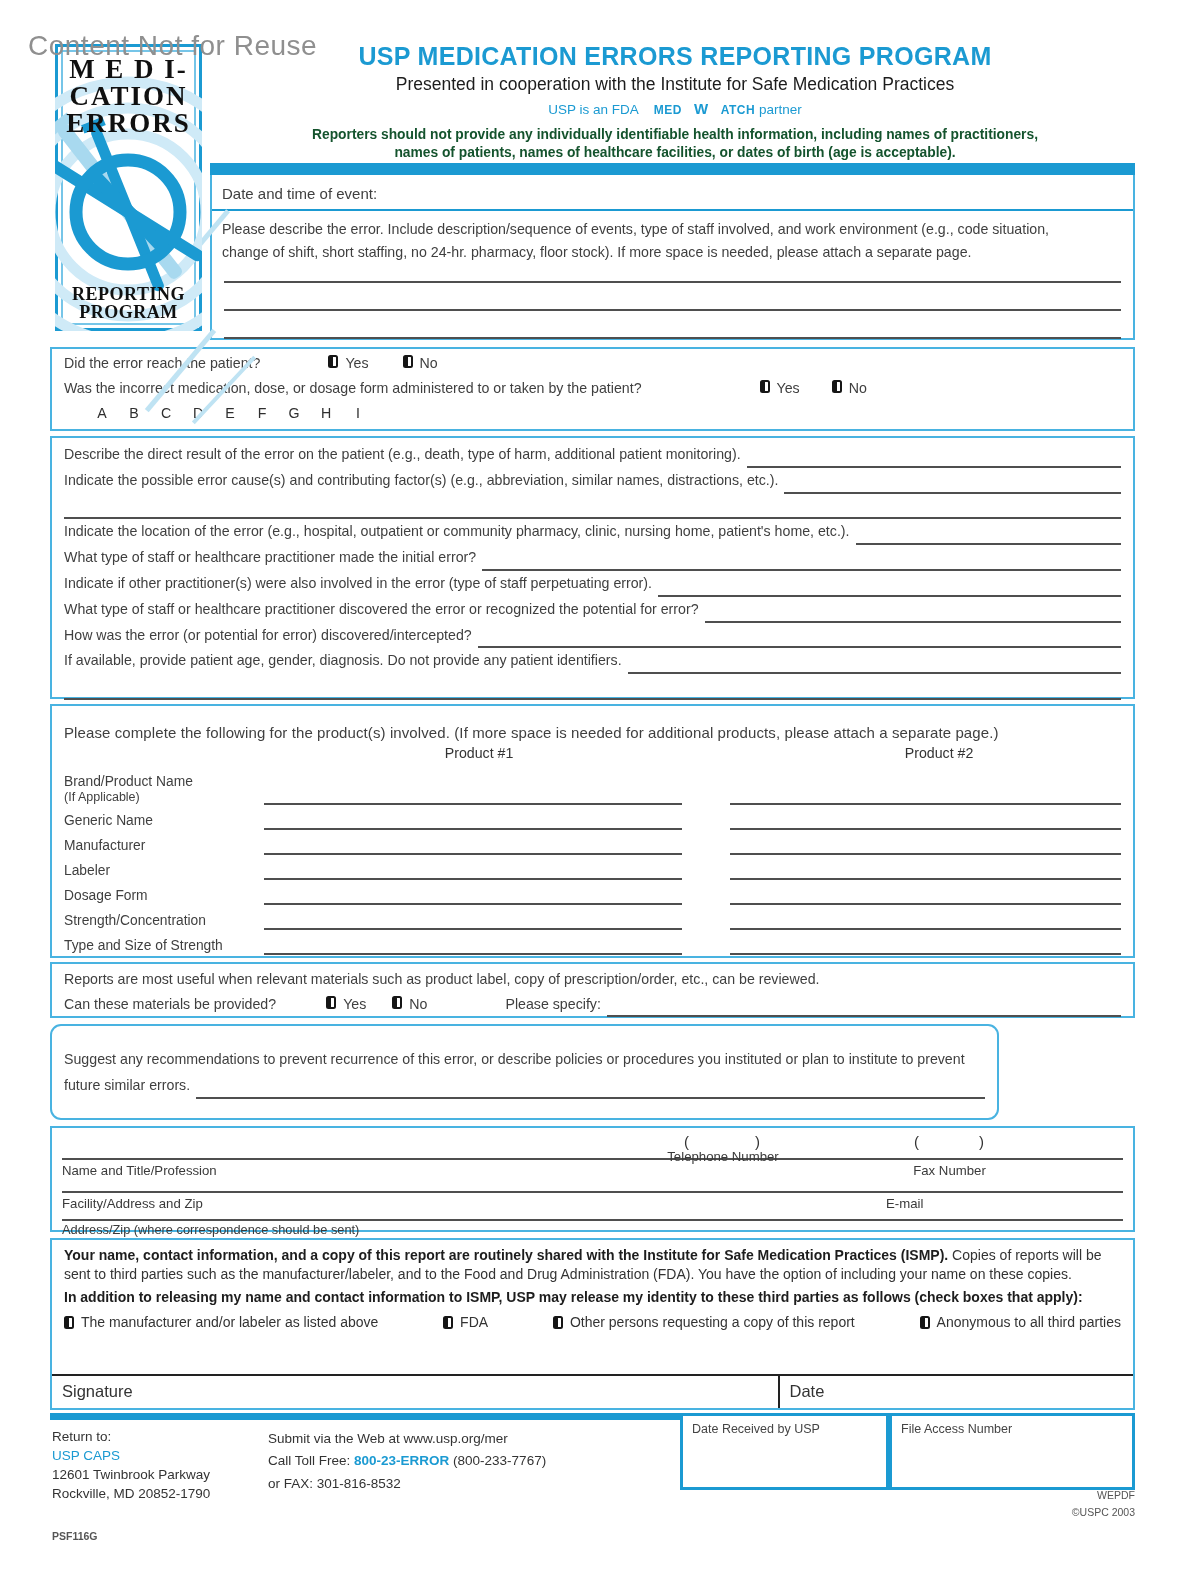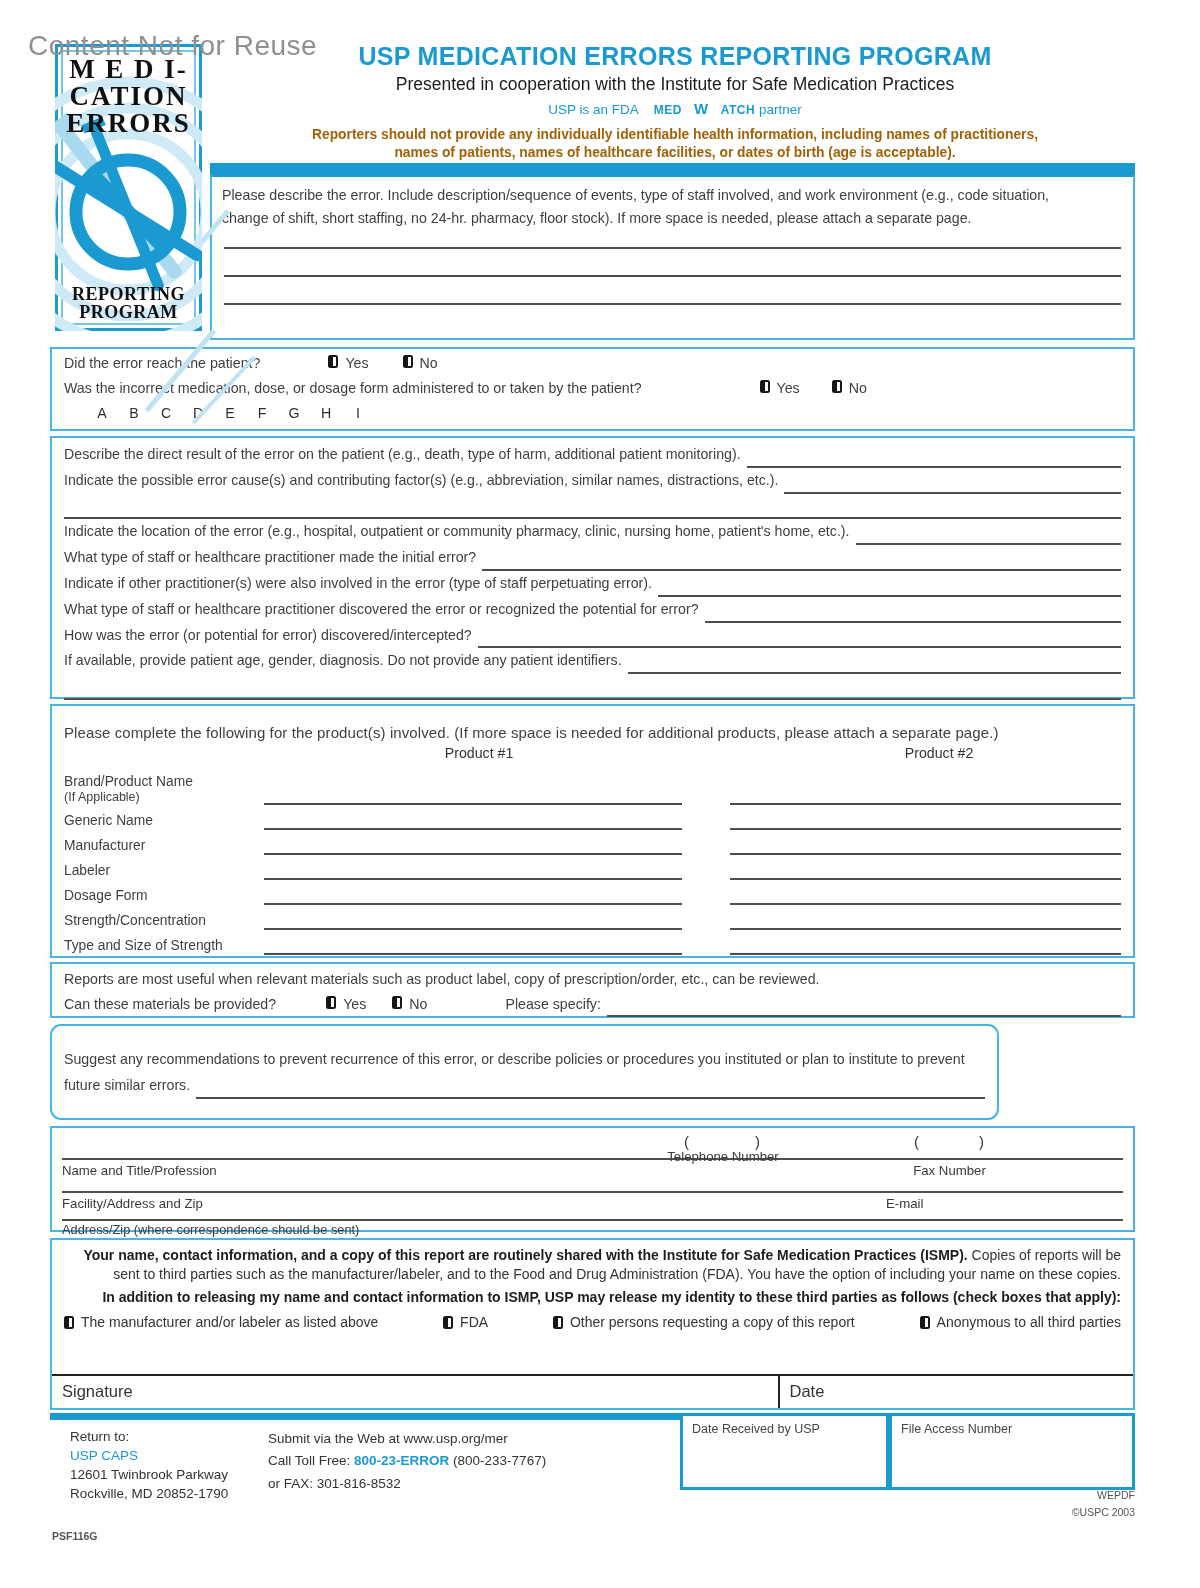--- a/index.html
+++ b/index.html
@@ -19,21 +19,21 @@
   .lt-bot { bottom:10px; font-size:18px; letter-spacing:0.5px; }
   .deco { position:absolute; background:#bfe3f3; z-index:1; }
 
   
   .header { position:absolute; left:215px; top:42px; width:920px; text-align:center; }
   .title { color:#1b9ad2; font-weight:bold; font-size:25px; letter-spacing:0.3px; }
   .subtitle { color:#1c1c1c; font-size:17.5px; margin-top:3px; }
   .medwatch { color:#1b9ad2; font-size:13.5px; margin-top:5px; }
   .medwatch b { font-size:12px; letter-spacing:0.5px;padding-left:12px; }
   .medwatch .bigw { font-size:15px; }
-  .notice { color:#a16207; font-weight:bold; font-size:13.8px; margin-top:9px; line-height:1.3; }
+  .notice { color:#14532d; font-weight:bold; font-size:13.8px; margin-top:9px; line-height:1.3; }
 
   
   .sec { position:absolute; border:2px solid #49b3e1; background:#fff; }
   .bluebar { position:absolute; left:-2px; right:-2px; top:-2px; height:12px; background:#1b9ad2; }
   .row { display:flex; align-items:baseline; padding:0 12px; }
   .q { white-space:nowrap; padding-right:6px; font-size:14.2px; }
   .wline { flex:1; border-bottom:2px solid #4f4f4f; align-self:flex-end; margin-bottom:4px; min-width:30px; }
   .cb { display:inline-block; width:10px; height:13px; border:2px solid #161616; border-left-width:5px;
         border-radius:2.5px; margin-right:7px; vertical-align:-2px; flex:none; }
   .cbl { font-size:14.2px; white-space:nowrap; }
@@ -79,33 +79,33 @@
   .sec6 .gaprow { height:14px; }
 
   
   .sec7 { left:50px; top:1126px; width:1085px; height:106px; }
   .abs { position:absolute; font-size:13.2px; color:#3a3a3a; }
   .hline { position:absolute; left:10px; right:10px; border-bottom:2px solid #4f4f4f; }
   .parens { position:absolute; display:flex; justify-content:space-between; font-size:15px; color:#333; }
 
   
   .sec8 { left:50px; top:1238px; width:1085px; height:172px; padding:6px 12px 0; }
-  .disc { font-size:14px; line-height:1.33; color:#333;text-align:right; }
+  .disc { font-size:14px; line-height:1.33; color:#333; }
   .disc strong { color:#1d1d1d; }
   .disc2 { margin-top:5px; }
   .opts { display:flex; justify-content:space-between; margin-top:7px; font-size:14px; color:#333; }
   .opt { white-space:nowrap; }
   .sigtable { position:absolute; left:0; right:0; bottom:0; height:34px; border-top:2px solid #222; display:flex; }
   .sigcell { width:67.3%; border-right:2px solid #222; padding:6px 10px; font-size:16.5px; color:#333; }
   .datecell { flex:1; padding:6px 10px; font-size:16.5px; color:#333; }
 
   
   .fbar { position:absolute; left:50px; top:1413px; width:1085px; height:7px; background:#1b9ad2; }
   .fcol { position:absolute; font-size:13.5px; line-height:1.4; color:#333; }
-  .fc1 { left:52px; top:1428px;margin-left:18px; }
+  .fc1 { left:52px; top:1428px; }
   .fc2 { left:268px; top:1428px; line-height:1.65; }
   .blue { color:#1b9ad2; }
   .fbox { position:absolute; top:1413px; height:77px; border:3px solid #1b9ad2; background:#fff;
           font-size:12.5px; color:#444; padding:6px 9px; }
   .fb1 { left:680px; width:209px; }
   .fb2 { left:889px; width:246px; }
   .tiny { position:absolute; font-size:10.5px; color:#555; }
   .psf { left:52px; top:1530px;font-weight:bold; }
   .wepdf { left:1000px; top:1489px; width:135px; text-align:right; }
   .cpy { left:1000px; top:1506px; width:135px; text-align:right; }
@@ -163,20 +163,21 @@
     <div class="medwatch"><span>USP is an FDA </span><b>MED</b><b class="bigw">W</b><b>ATCH</b><span> partner</span></div>
     <div class="notice">
       <div>Reporters should not provide any individually identifiable health information, including names of practitioners,</div>
       <div>names of patients, names of healthcare facilities, or dates of birth (age is acceptable).</div>
     </div>
   </div>
 
   <div class="sec sec1">
     <div class="bluebar"></div>
     <div style="height:10px;"></div>
+    <div class="datelabel">Date and time of event:</div>
     <div class="divider"></div>
     <div class="describe">
       <div>Please describe the error. Include description/sequence of events, type of staff involved, and work environment (e.g., code situation,</div>
       <div>change of shift, short staffing, no 24-hr. pharmacy, floor stock). If more space is needed, please attach a separate page.</div>
     </div>
     <div class="s1line" style="margin-top:18px;"></div>
     <div class="s1line" style="margin-top:26px;"></div>
     <div class="s1line" style="margin-top:26px;"></div>
   </div>
 

